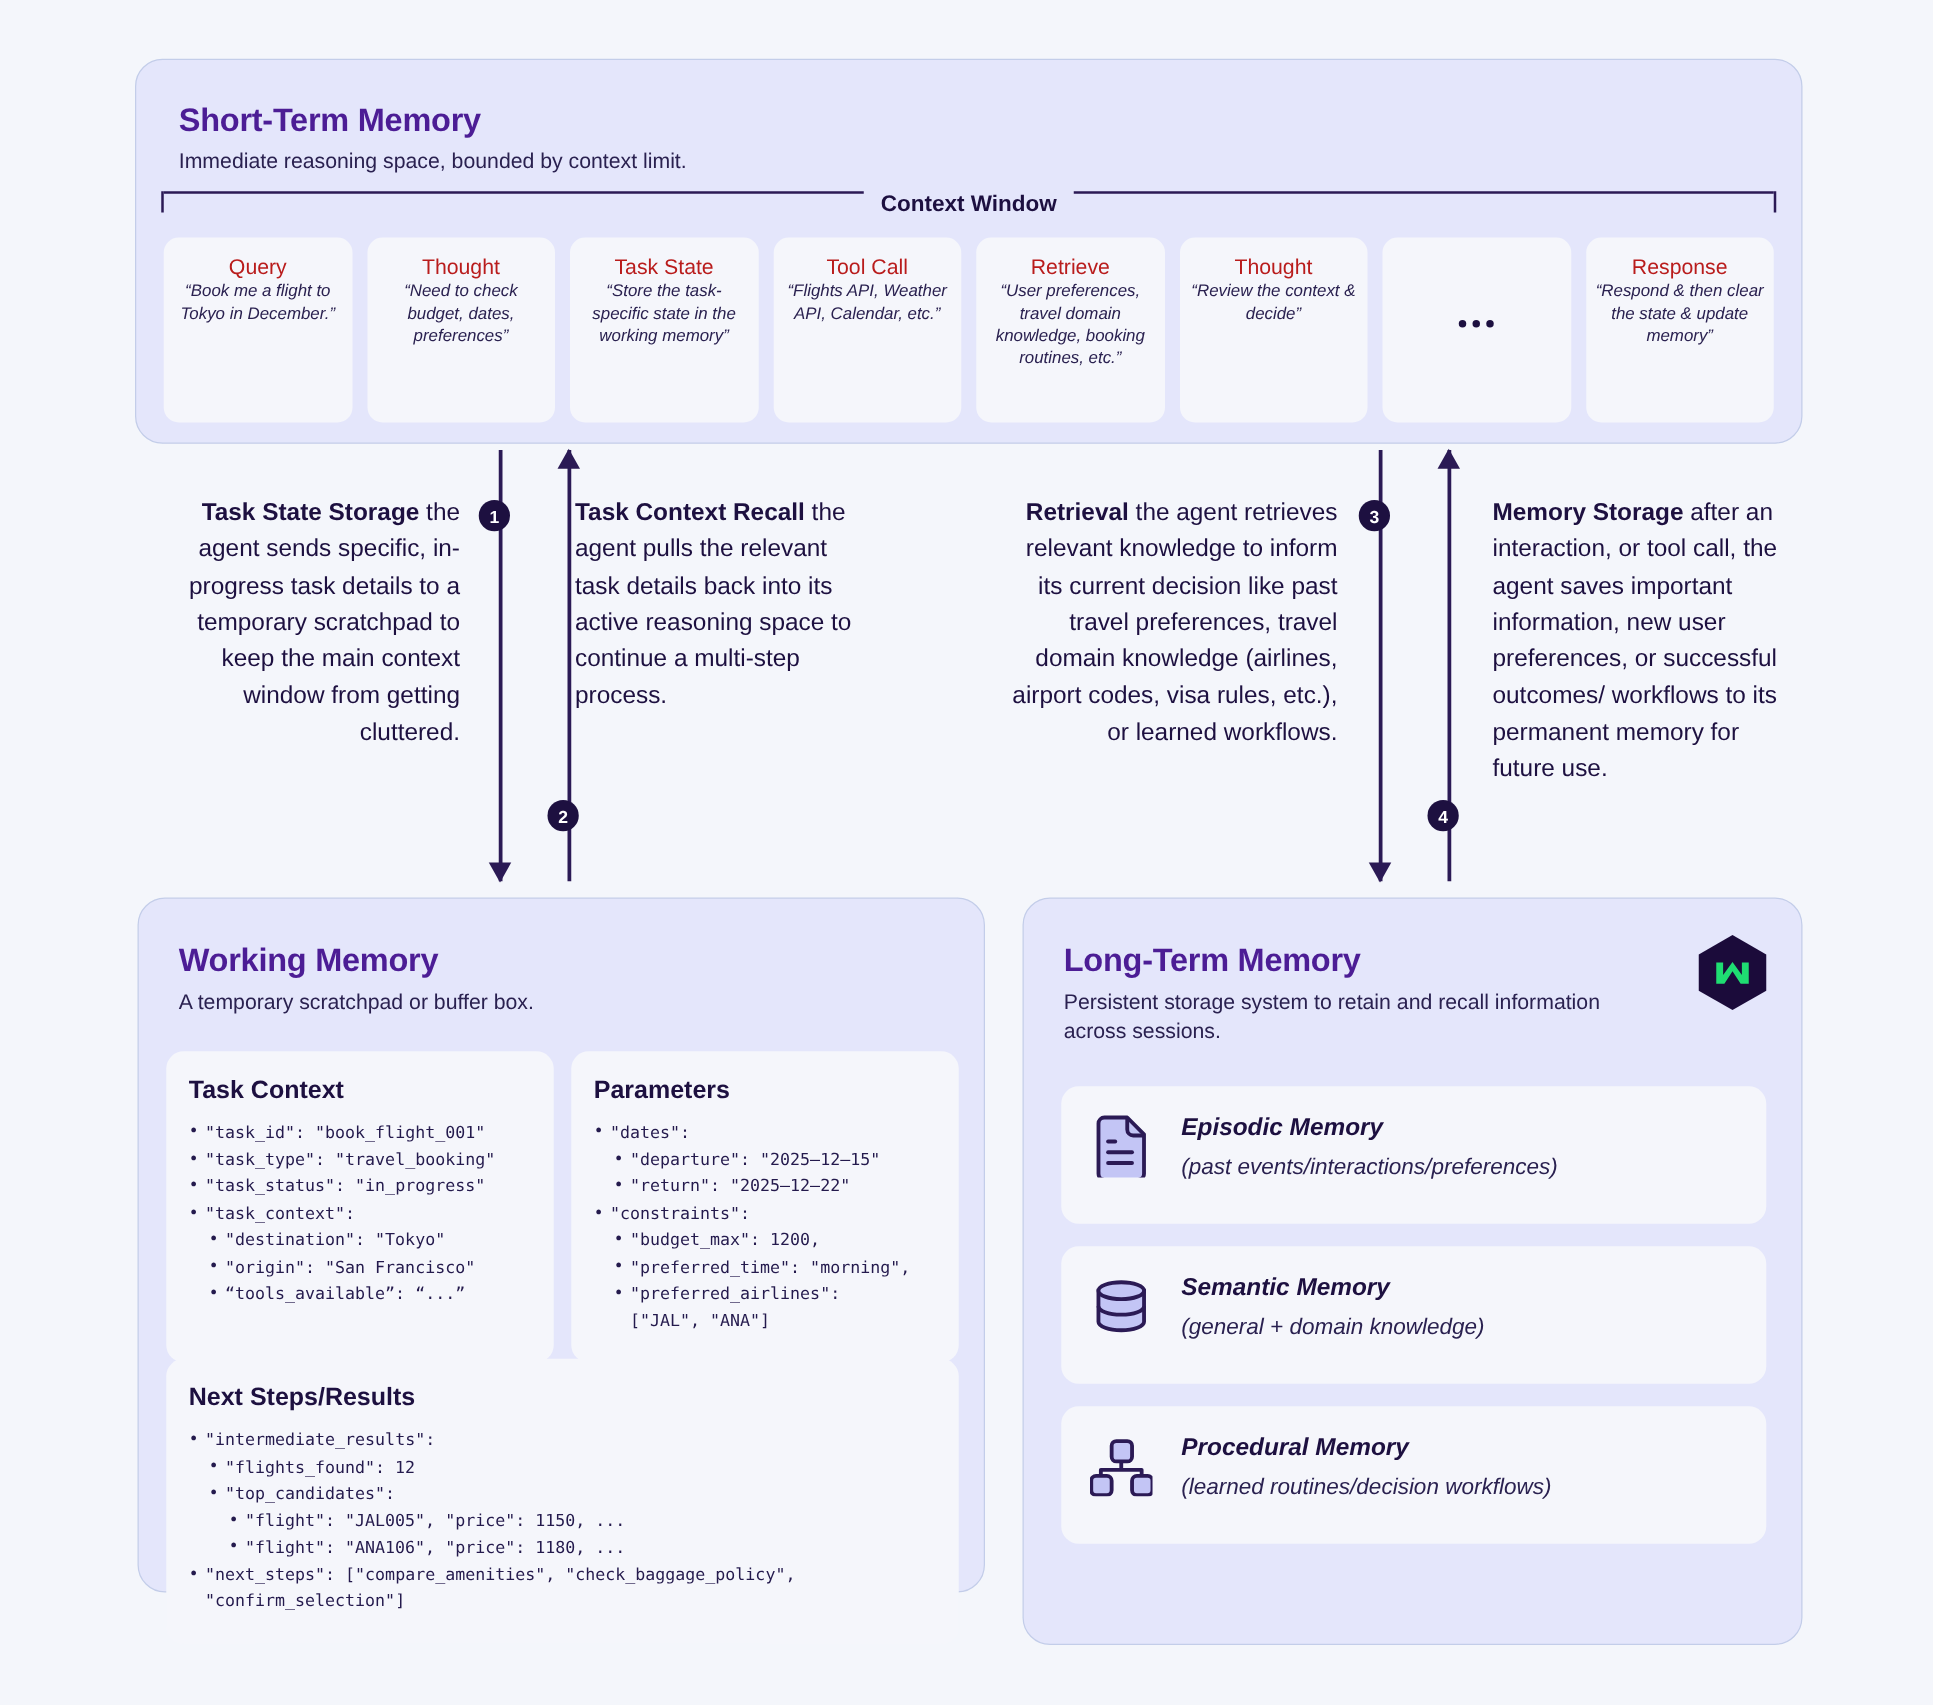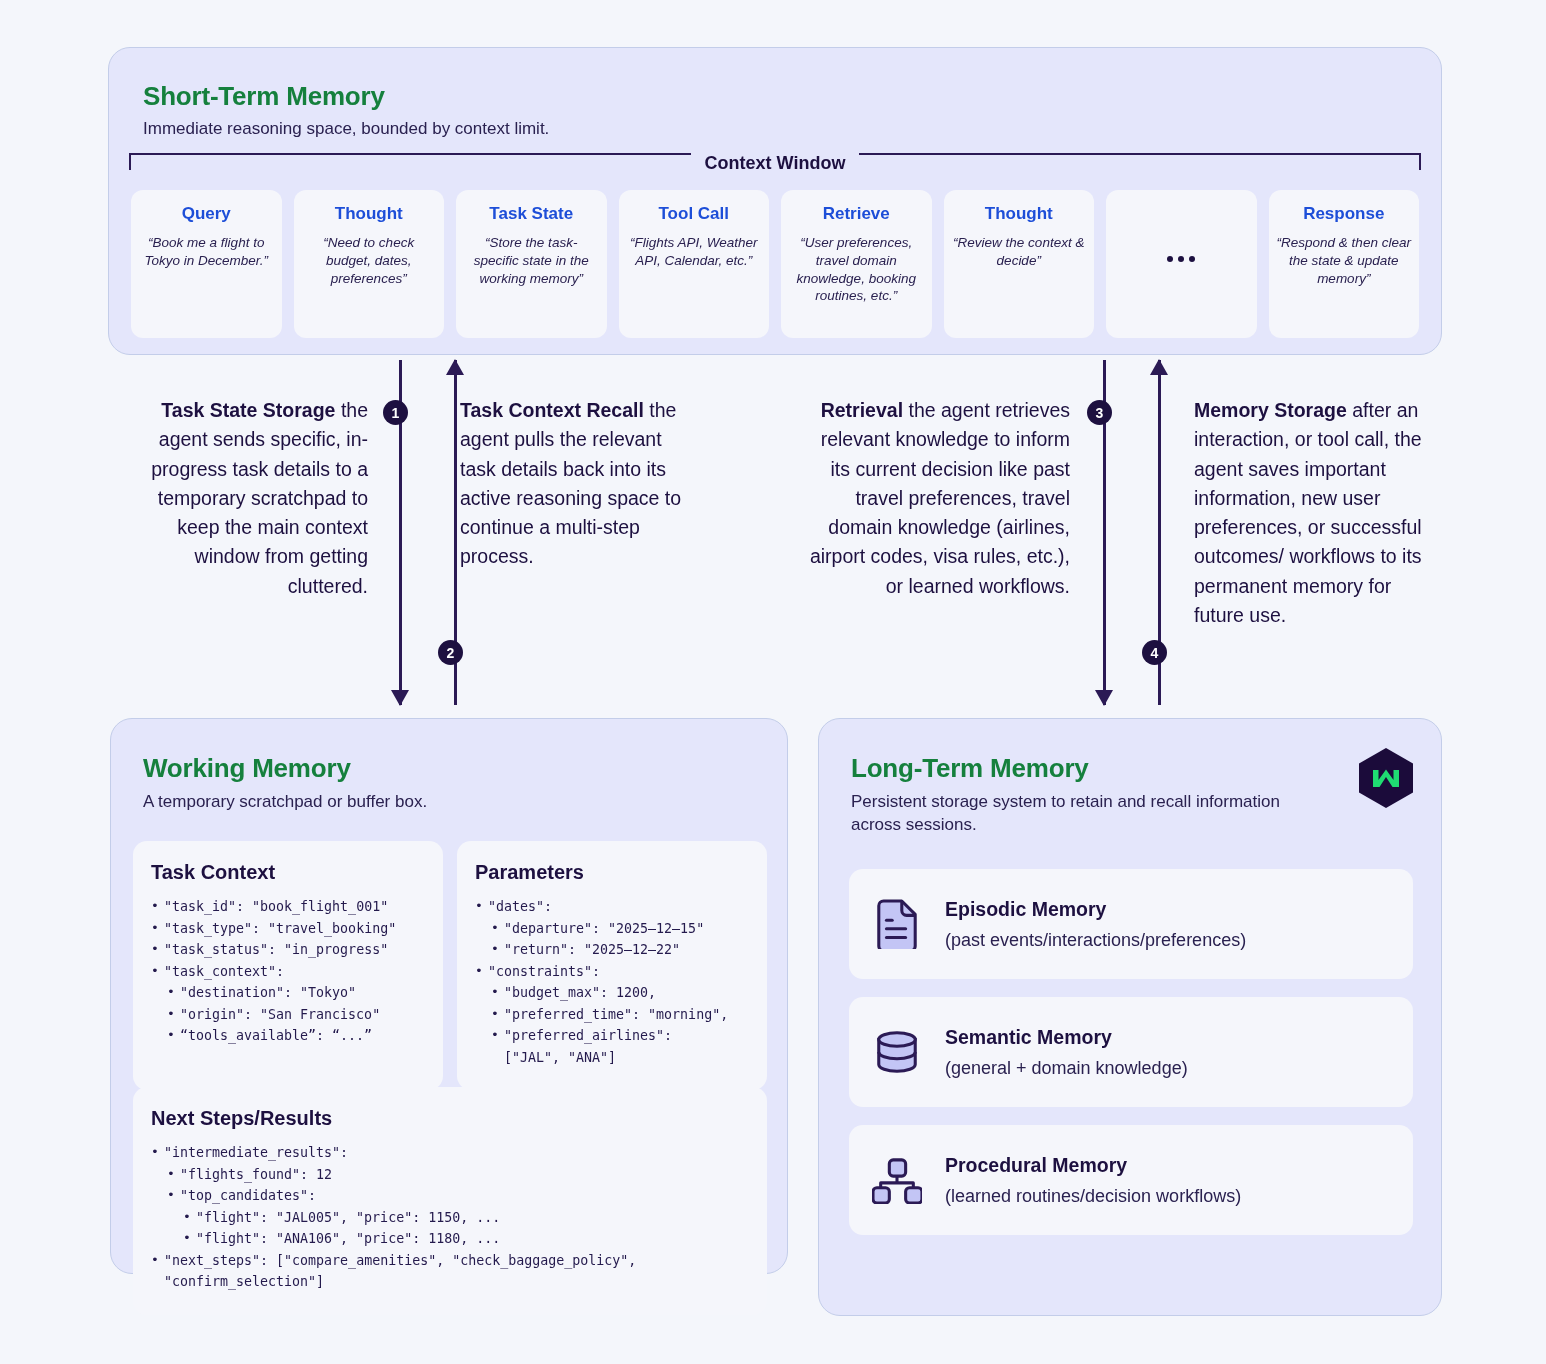--- a/index.html
+++ b/index.html
@@ -18,21 +18,21 @@
     background: #e4e6fb;
     border: 1.5px solid #c3cde9;
     border-radius: 22px;
   }
   #stm-panel  { left: 108px; top: 47px;  width: 1334px; height: 308px; }
   #wm-panel   { left: 110px; top: 718px; width: 678px;  height: 556px; }
   #ltm-panel  { left: 818px; top: 718px; width: 624px;  height: 598px; }
 
   .panel-title {
     font-size: 26px; font-weight: bold; letter-spacing: -0.2px;
-    color: #15803d;
+    color: #4c1d95;
   }
   .panel-sub {
     font-size: 17px; color: #2a2150; line-height: 1.35;
   }
 
   #stm-panel .panel-title { position:absolute; left: 34px; top: 33px; }
   #stm-panel .panel-sub   { position:absolute; left: 34px; top: 70px; }
   #wm-panel .panel-title  { position:absolute; left: 32px; top: 34px; }
   #wm-panel .panel-sub    { position:absolute; left: 32px; top: 72px; }
   #ltm-panel .panel-title { position:absolute; left: 32px; top: 34px; }
@@ -56,22 +56,21 @@
     width: 1288px; height: 148px;
     display: flex; gap: 12px;
   }
   .cw-card {
     flex: 1 1 0; background: #f5f6fb; border-radius: 12px;
     display: flex; flex-direction: column; align-items: center;
     padding: 14px 8px 10px 8px;
     text-align: center;
   }
   .cw-card .c-title {
-    font-size: 17px; font-weight: bold; color: #1d4ed8;
-    margin-bottom: 10px;
+    font-size: 17px; font-weight: normal; color: #b91c1c;
   }
   .cw-card .c-body {
     font-size: 13.5px; font-style: italic; color: #2a2150; line-height: 1.32;
   }
   .cw-card.ellipsis {
     justify-content: center; align-items: center; padding-top: 0;
   }
   .dots { display: flex; gap: 5px; }
   .dots i { width: 6px; height: 6px; border-radius: 50%; background: #1d1040; display:block; }
 
@@ -143,24 +142,25 @@
   .codelist li.cont::before { content: ""; }
   .codelist li.cont2 { padding-left: 29px; }
   .codelist li.cont2::before { content: ""; }
 
   #wm-next { position: absolute; left: 22px; top: 368px; width: 634px; }
 
   
   .ltm-list { position: absolute; left: 30px; top: 150px; width: 564px; }
   .ltm-card {
     background: #f5f6fb; border-radius: 14px;
-    display: flex; align-items: center; gap: 22px;
+    display: flex; align-items: flex-start; gap: 22px;
     padding: 22px 22px;
     margin-bottom: 18px;
     height: 110px;
+    font-style: italic;
   }
   .ltm-card .ico { flex: 0 0 auto; width: 52px; height: 52px; display:flex; align-items:center; justify-content:center;}
   .ltm-card .txt h5 {
     font-size: 19.5px; font-weight: bold; color: #1d1040; margin-bottom: 9px;
   }
   .ltm-card .txt p { font-size: 18px; color: #2a2150; }
 
   
   #ltm-logo { position: absolute; right: 26px; top: 28px; width: 58px; height: 62px; }
 </style>

